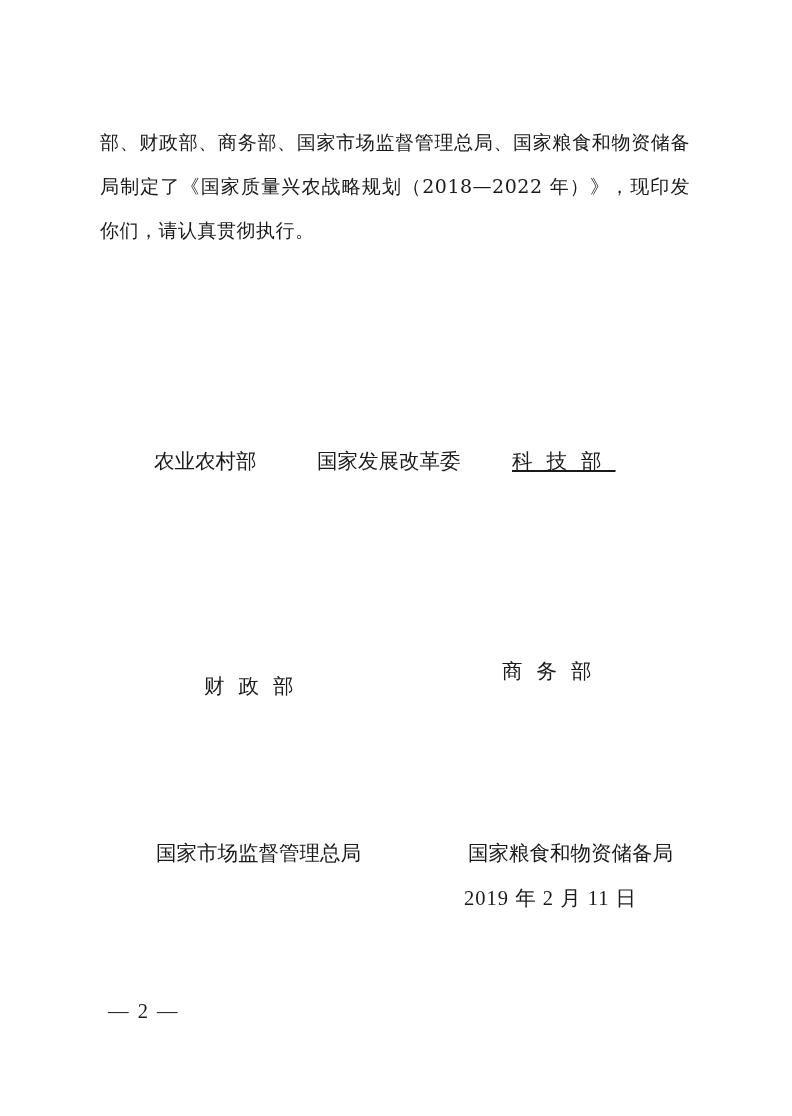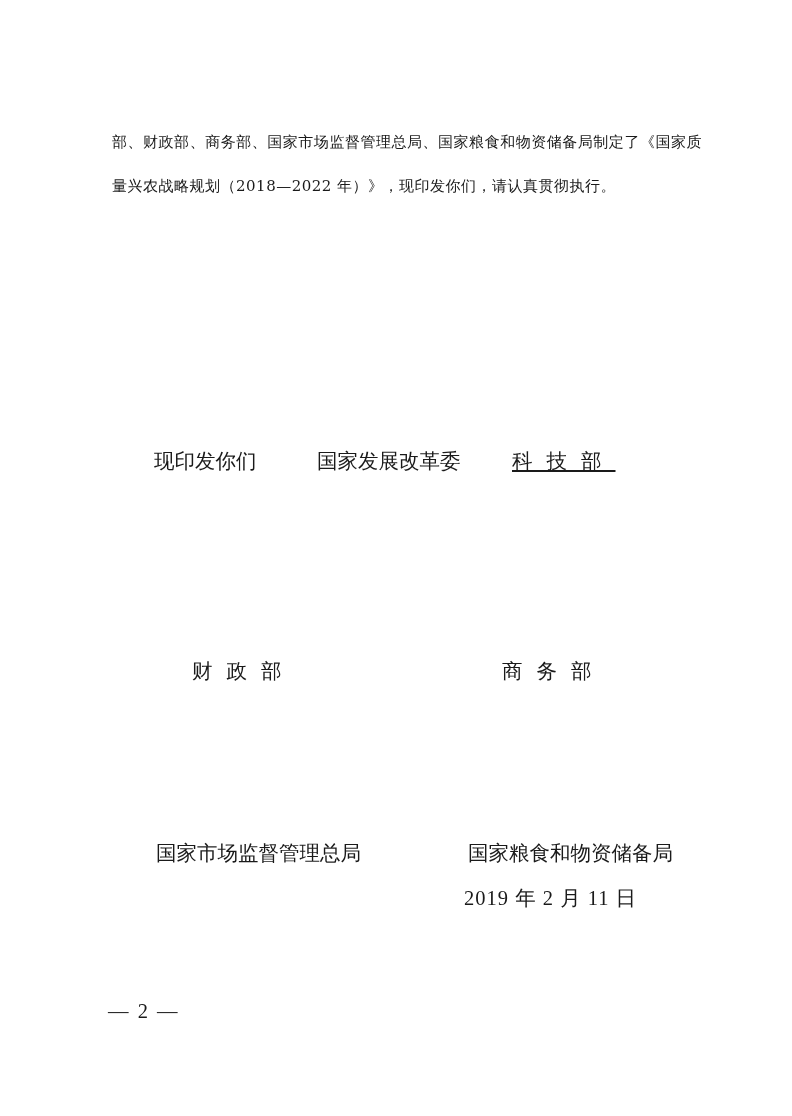--- a/index.html
+++ b/index.html
@@ -18,24 +18,24 @@
   .page {
     position: absolute;
     left: 0;
     top: 0;
     width: 792px;
     height: 1116px;
     background: #ffffff;
   }
   .body-text {
     position: absolute;
-    left: 112px;
+    left: 100px;
     top: 120px;
     width: 590px;
-    font-size: 15px;
+    font-size: 19px;
     line-height: 44px;
     letter-spacing: 0.5px;
     text-align: justify;
     text-justify: inter-ideograph;
   }
   .body-text p {
     margin: 0;
     text-indent: 0;
   }
   .sig-block {
@@ -48,21 +48,21 @@
   .sig-row {
     display: block;
     white-space: pre;
   }
   .sig-1 { top: 444px; }
   .sig-2 { top: 654px; }
   .sig-3 { top: 836px; }
   .sig-1 .c1 { position: absolute; left: 50px; }
   .sig-1 .c2 { position: absolute; left: 213px; }
   .sig-1 .c3 { position: absolute; left: 408px; letter-spacing: 14px; text-decoration: underline; }
-  .sig-2 .c1 { position: absolute; left: 88px; letter-spacing: 14px; }
+  .sig-2 .c1 { position: absolute; left: 100px; letter-spacing: 14px; margin-top: 15px; }
   .sig-2 .c2 { position: absolute; left: 390px; letter-spacing: 14px; margin-left: 8px; }
   .sig-3 .c1 { position: absolute; left: 52px; }
   .sig-3 .c2 { position: absolute; left: 364px; }
   .date-line {
     position: absolute;
     left: 464px;
     top: 884px;
     font-size: 20.5px;
     letter-spacing: 1px;
   }
@@ -78,21 +78,21 @@
 </head>
 <body>
 
 <div class="page">
 
   <div class="body-text">
     <p>部、财政部、商务部、国家市场监督管理总局、国家粮食和物资储备局制定了《国家质量兴农战略规划（2018—2022 年）》，现印发你们，请认真贯彻执行。</p>
   </div>
 
   <div class="sig-block sig-1">
-    <span class="sig-row c1">现印发你们</span>
+    <span class="sig-row c1">农业农村部</span>
     <span class="sig-row c2">国家发展改革委</span>
     <span class="sig-row c3">科技部</span>
   </div>
 
   <div class="sig-block sig-2">
     <span class="sig-row c1">财政部</span>
     <span class="sig-row c2">商务部</span>
   </div>
 
   <div class="sig-block sig-3">

